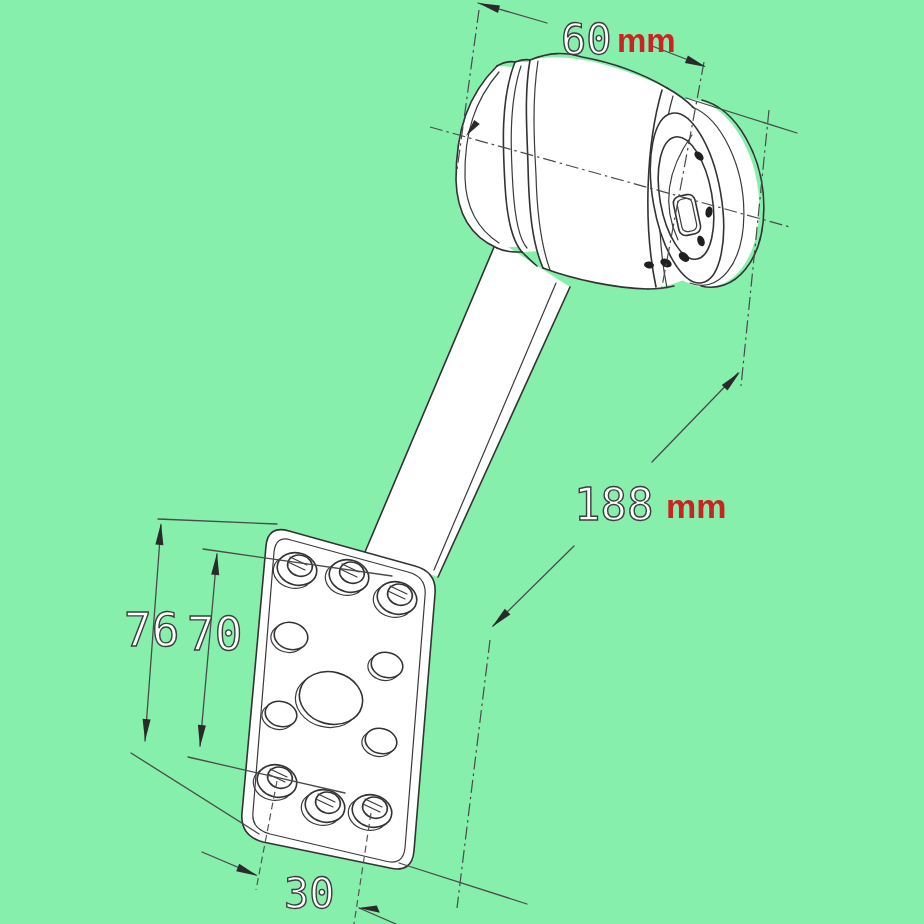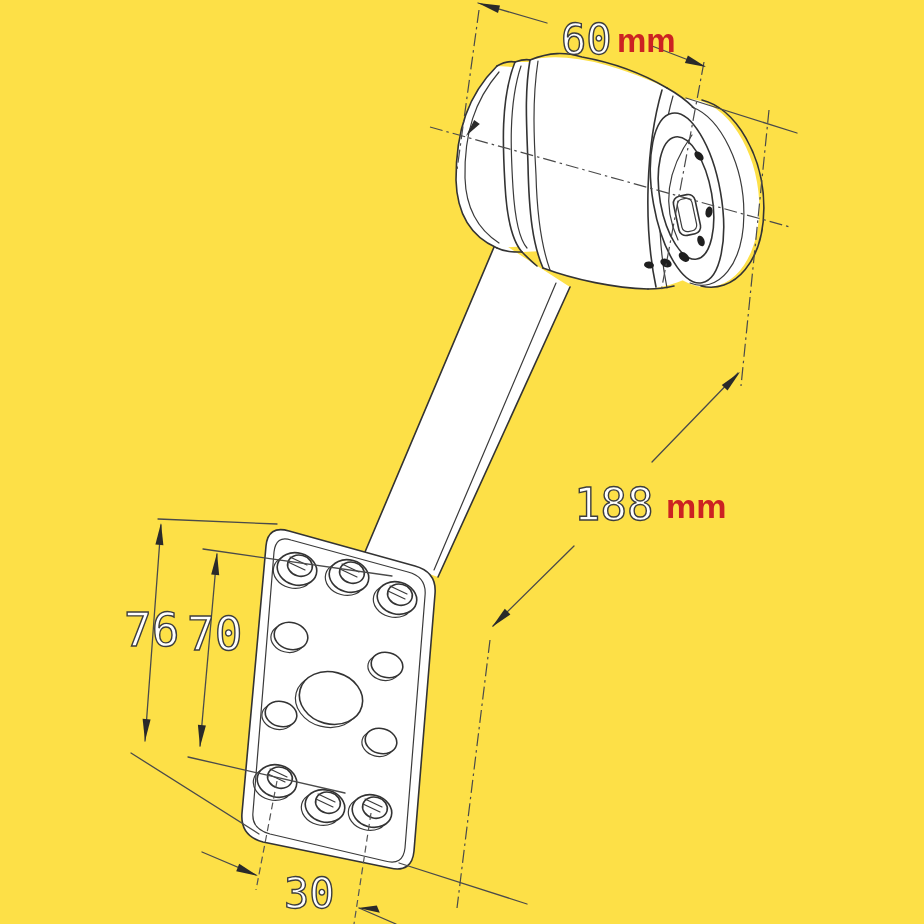--- a/index.html
+++ b/index.html
@@ -1,16 +1,16 @@
 <!DOCTYPE html>
 <html><head>
 <meta charset="utf-8">
 <style>
   html,body{margin:0;padding:0;background:#ffffff;}
-  .stage{position:relative;width:924px;height:924px;background:#fde047;overflow:hidden;}
+  .stage{position:relative;width:924px;height:924px;background:#86efac;overflow:hidden;}
   svg{display:block;}
   .ln{stroke:#333;stroke-width:1.6;fill:none;stroke-linecap:round;stroke-linejoin:round;}
   .lnt{stroke:#3a3a3a;stroke-width:1.2;fill:none;stroke-linecap:round;}
   .wf{fill:#ffffff;stroke:#333;stroke-width:1.6;stroke-linejoin:round;}
   .wo{fill:#ffffff;stroke:none;}
   .dim{stroke:#4a4a4a;stroke-width:1.3;fill:none;stroke-linecap:round;}
   .cl{stroke:#4a4a4a;stroke-width:1.2;fill:none;stroke-dasharray:13 4 2.5 4;}
   .dsh{stroke:#555;stroke-width:1.2;fill:none;stroke-dasharray:7 4;}
   .arr{fill:#2a2a2a;stroke:none;}
   .digits{font-family:"DejaVu Sans Mono","Liberation Mono",monospace;fill:#ffffff;stroke:#3d3d3d;stroke-width:1.4px;}

